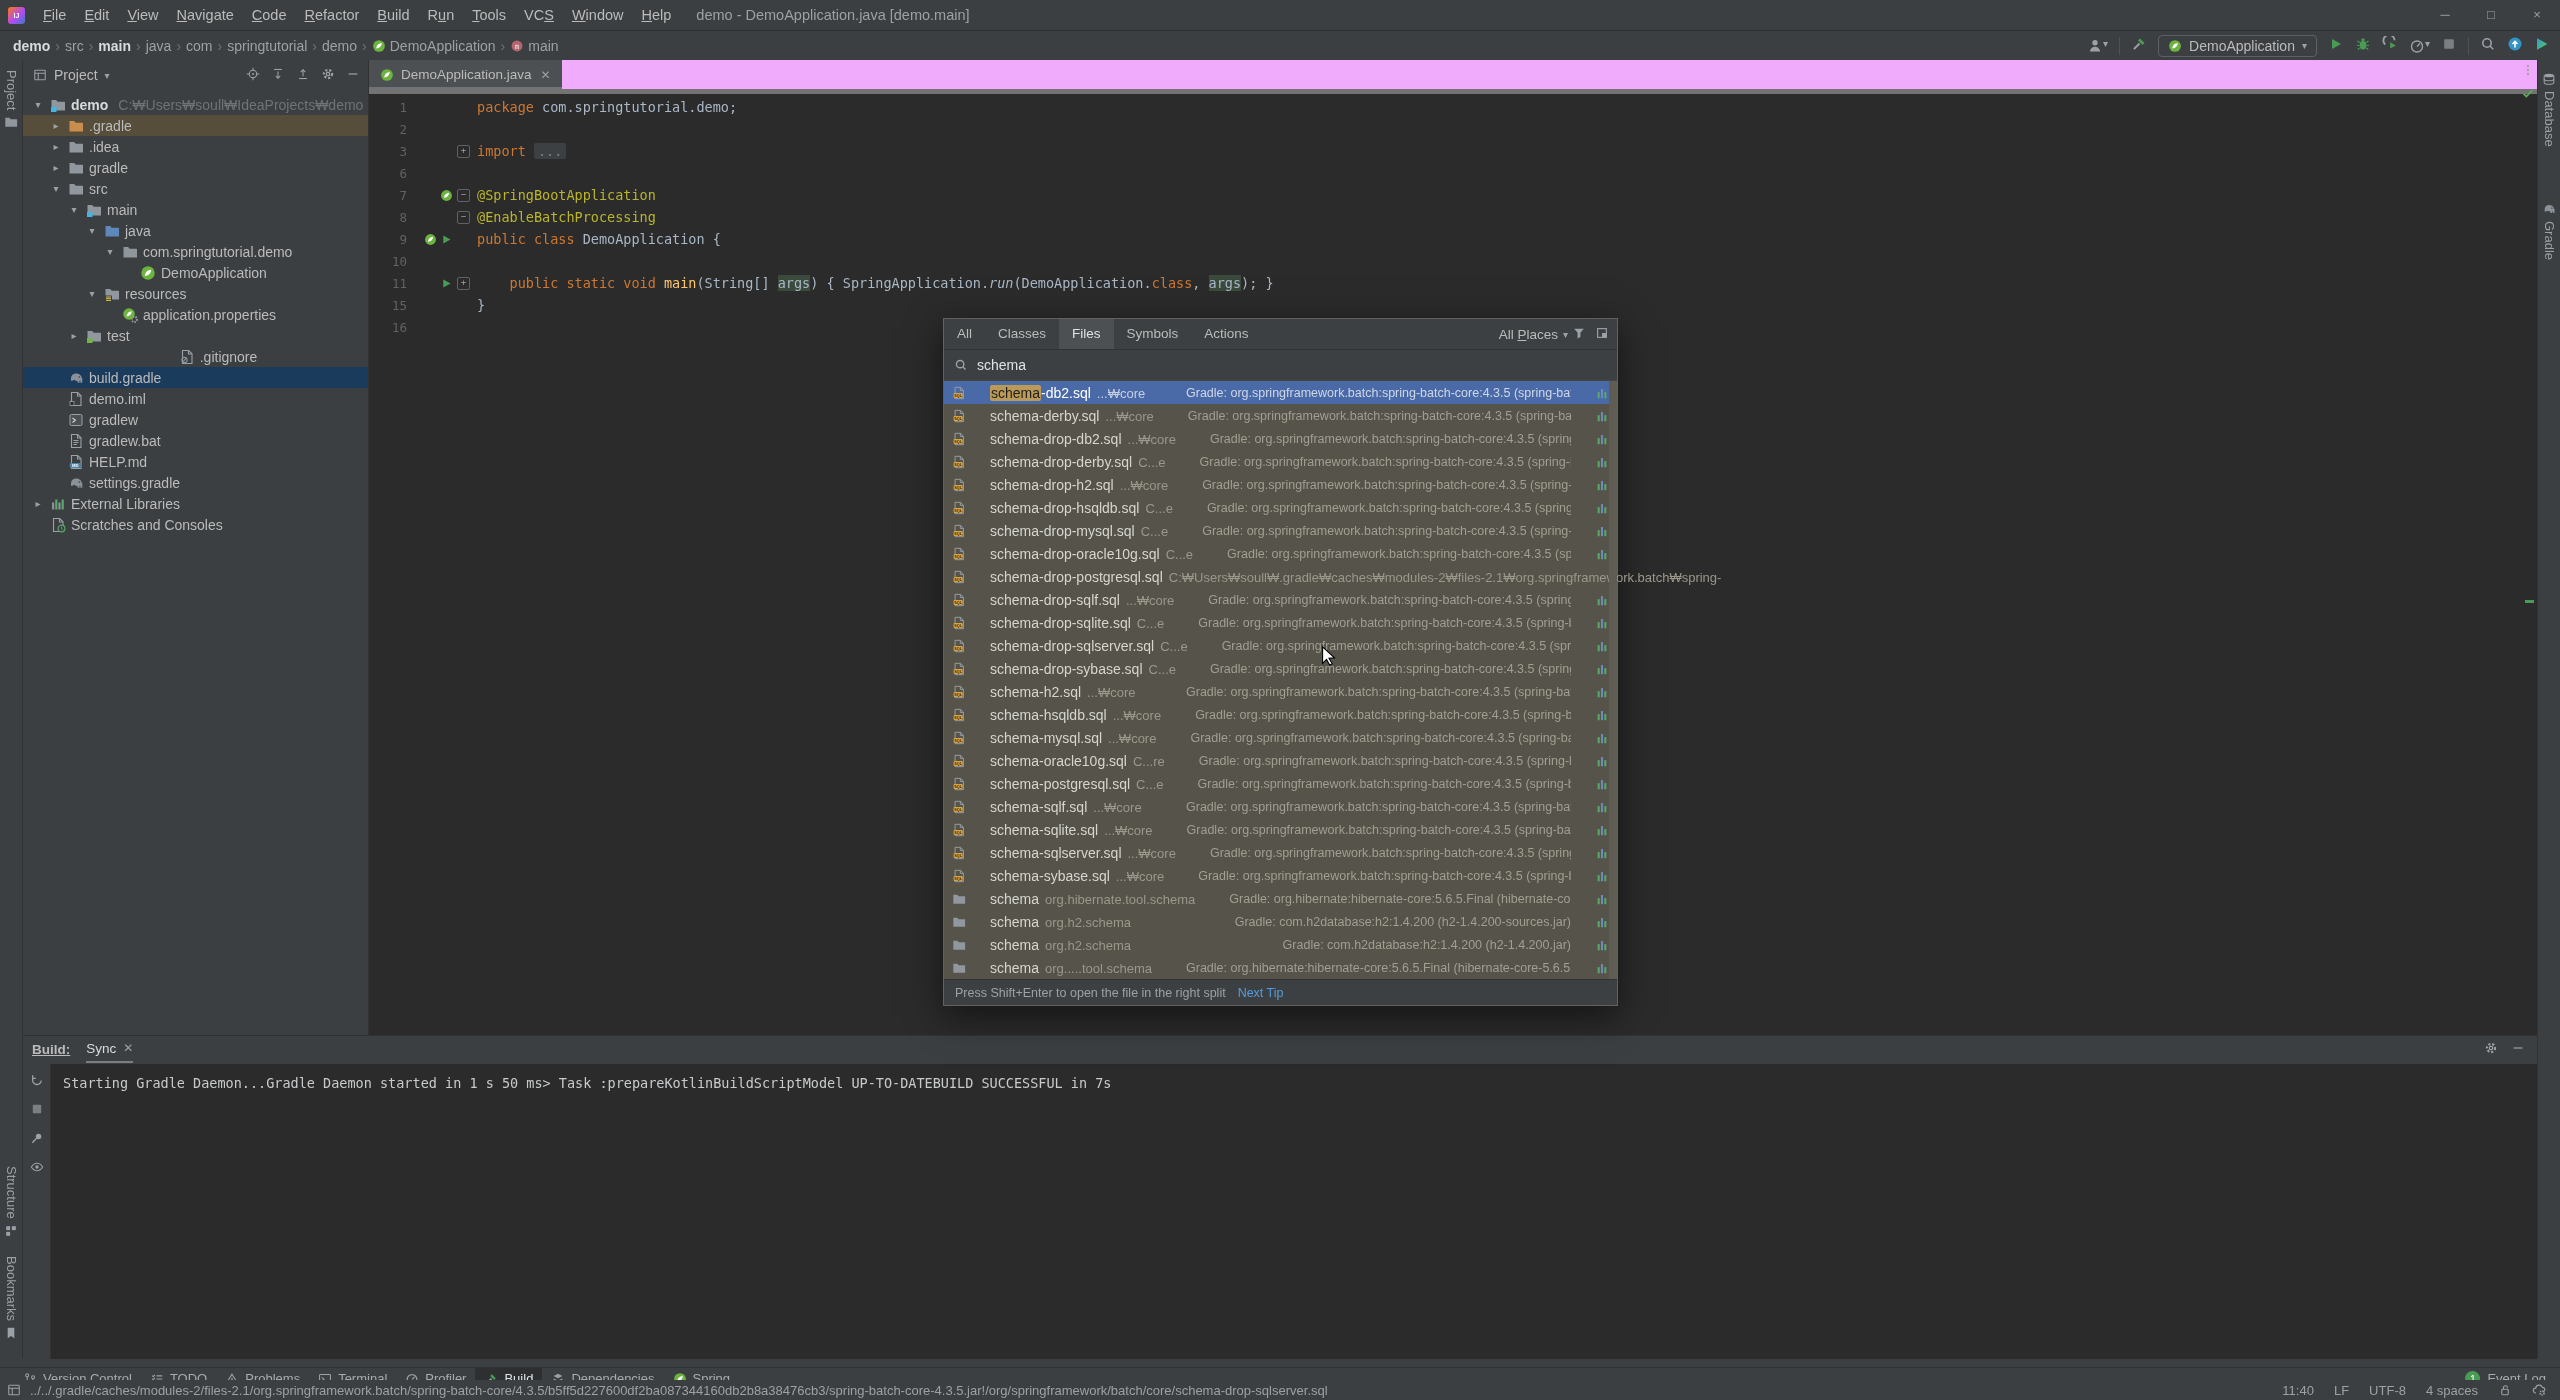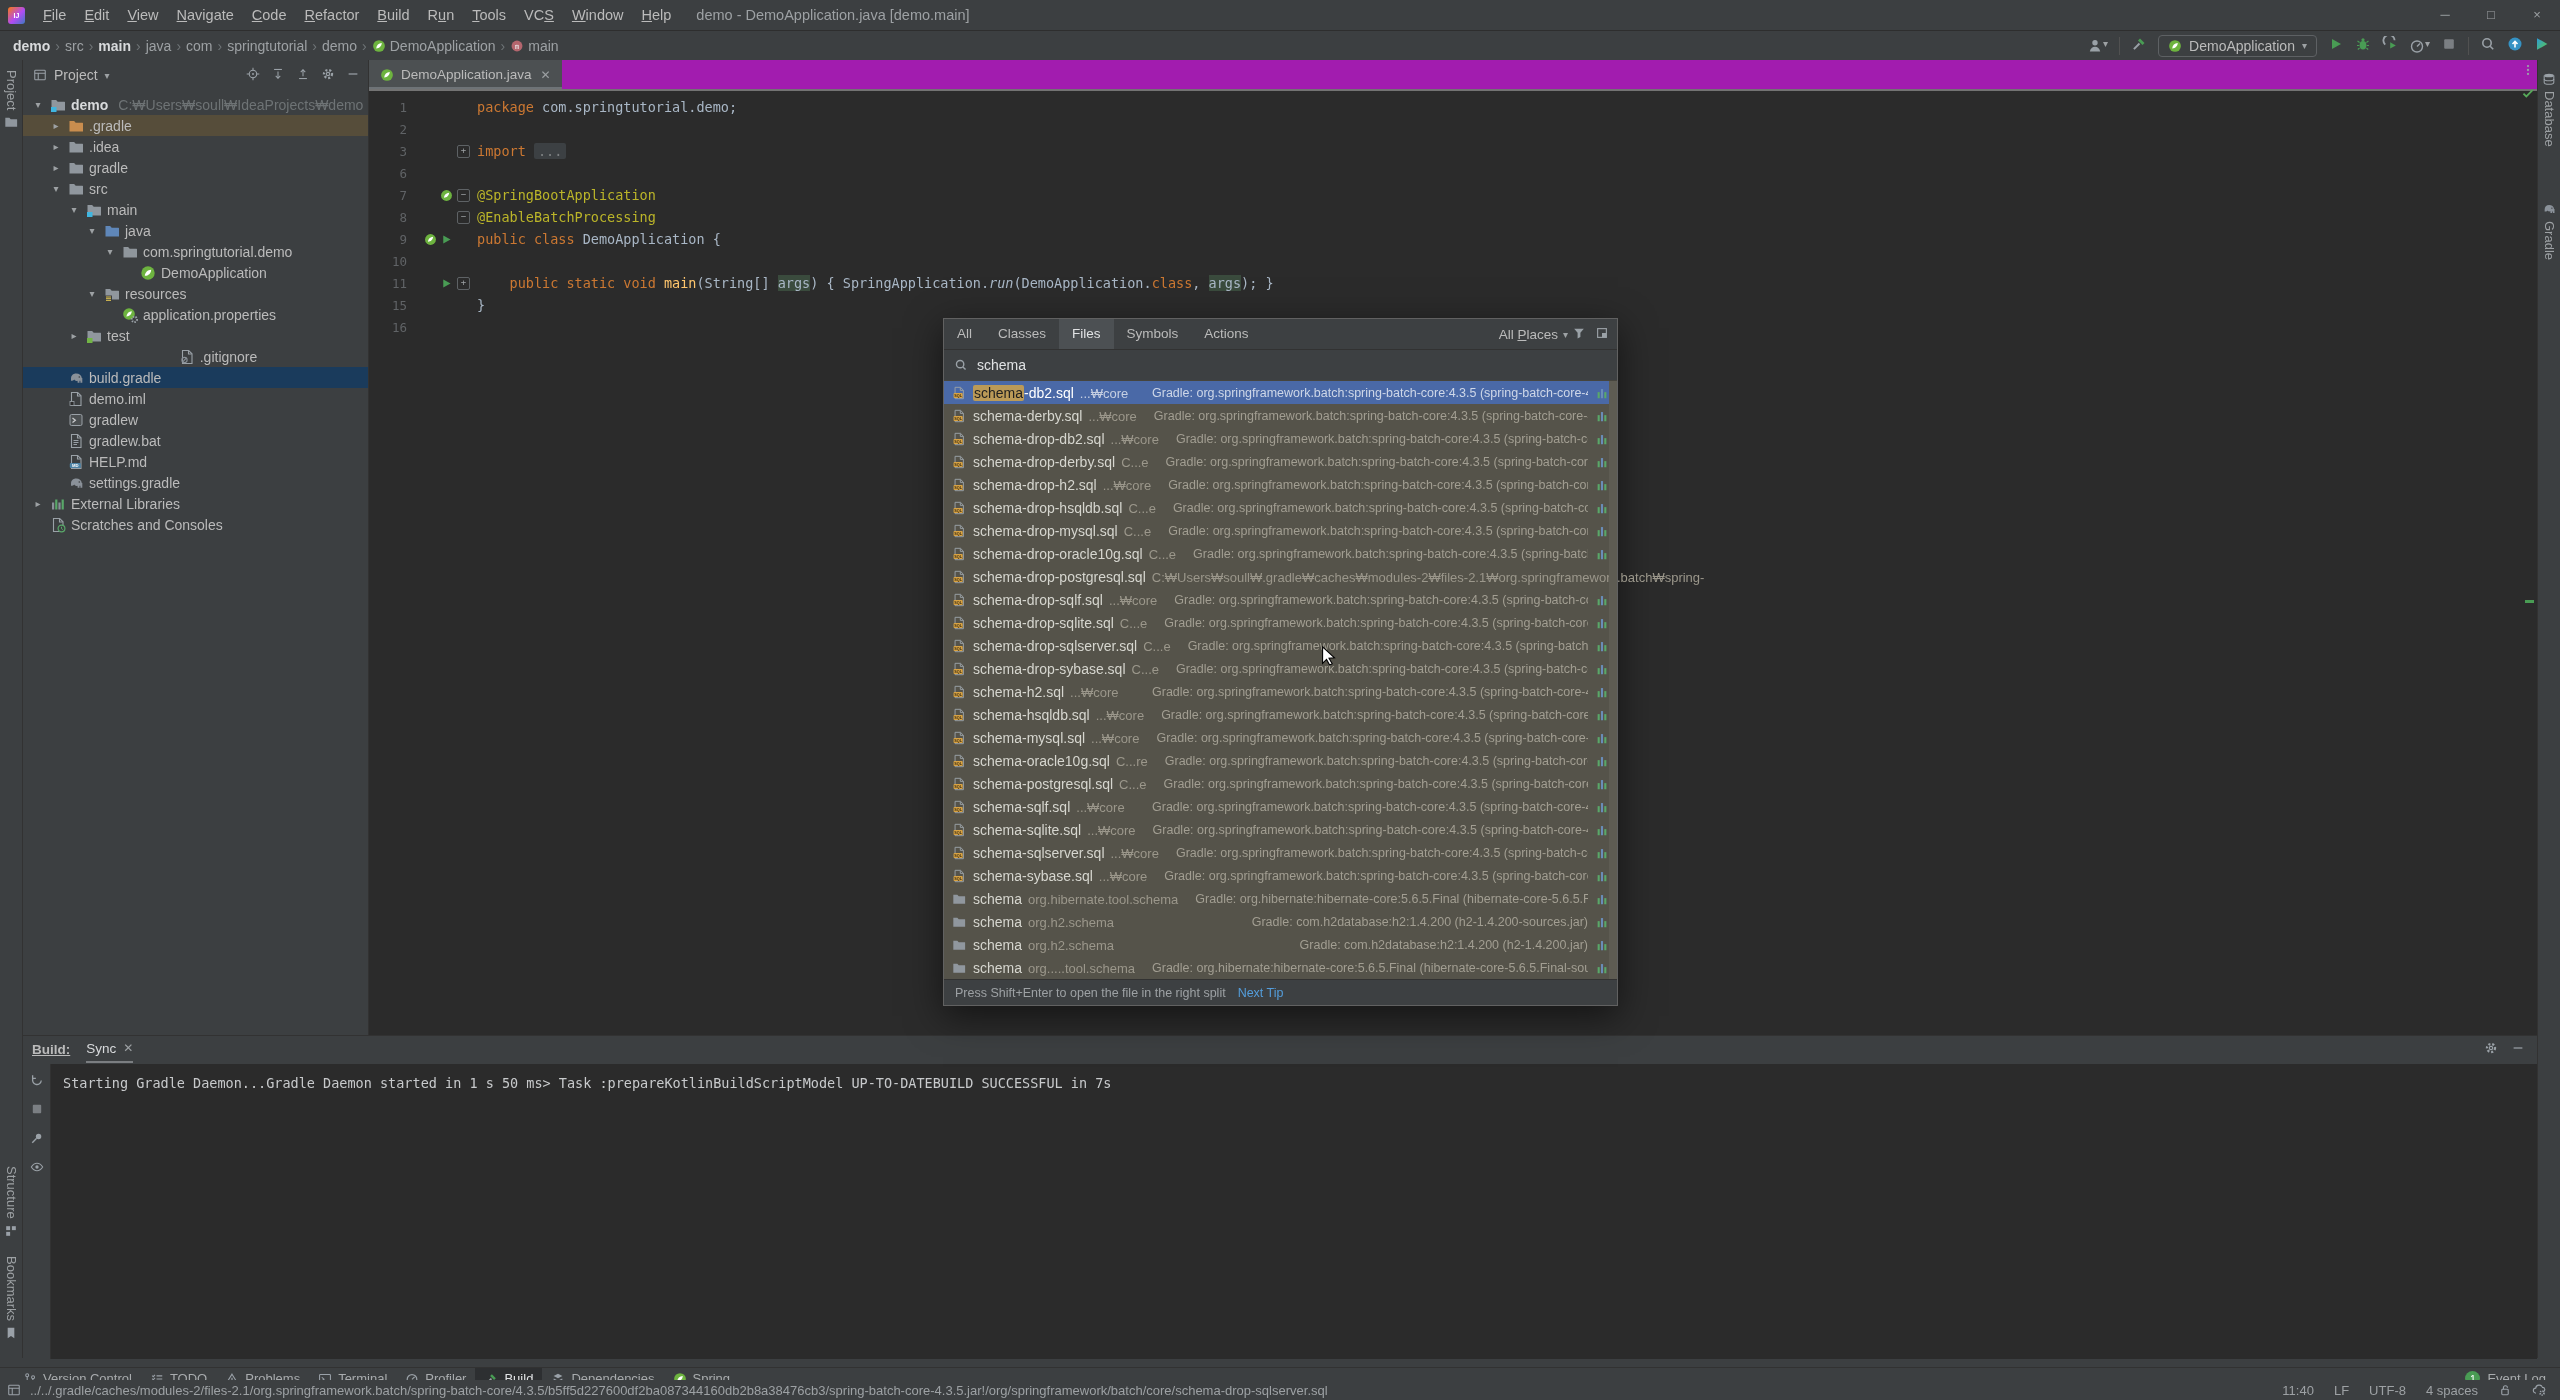--- a/index.html
+++ b/index.html
@@ -54,21 +54,21 @@
   .tree{position:absolute;top:34px;left:0;right:0;bottom:0;}
   .trow{height:21px;display:flex;align-items:center;gap:5px;white-space:nowrap;color:#bbb;}
   .trow .chev{width:14px;color:#9da1a4;font-size:10px;text-align:center;flex:none;}
   .trow.selected{background:#1a3b5c;}
   .trow.hover{background:#564d3a;}
   .tlabel.b{font-weight:bold;color:#d8dadc;}
   .textra{color:#6e7375;margin-left:5px;}
 
   
   .editor{position:absolute;left:369px;top:60px;right:23px;bottom:365px;background:#2b2b2b;}
-  .tabbar{height:29px;background:#a21caf;border-bottom:2px solid #737373;display:flex;text-align:center;}
+  .tabbar{height:29px;background:#f0abfc;border-bottom:5px solid #737373;display:flex;text-align:center;}
   .etab{display:flex;align-items:center;gap:7px;padding:0 11px;background:#4c5052;color:#bbb;
         font-size:13.5px;box-shadow:inset 0 -2px 0 #6e7377;}
   .etab .x{color:#9da1a4;font-size:12px;margin-left:2px;}
   .code{position:absolute;top:36px;left:0;right:18px;bottom:0;
         font-family:"DejaVu Sans Mono",monospace;font-size:13.5px;}
   .cl{height:22px;display:flex;align-items:center;}
   .lnum{width:38px;text-align:right;color:#606366;font-size:12.5px;flex:none;}
   .gut{width:46px;display:flex;gap:3px;justify-content:flex-end;align-items:center;flex:none;padding-right:3px;}
   .fold{width:15px;flex:none;display:flex;align-items:center;justify-content:center;}
   .fbox{width:11px;height:11px;border:1px solid #5e6265;color:#9da1a4;font-size:9px;line-height:9px;
@@ -85,21 +85,21 @@
   .popup{position:absolute;left:943px;top:318px;width:673px;background:#3d4042;
          border:1px solid #616161;box-shadow:0 10px 34px rgba(0,0,0,.55);z-index:10;}
   .sp-header{height:30px;display:flex;align-items:center;font-size:13.5px;color:#bbb;}
   .sp-tab{padding:0 13px;line-height:30px;}
   .sp-tab.active{background:#4c5053;color:#e0e2e4;}
   .sp-scope{margin-left:auto;display:flex;align-items:center;gap:5px;margin-right:4px;}
   .sp-hicons{display:flex;gap:9px;margin-right:8px;align-items:center;}
   .sp-search{height:30px;display:flex;align-items:center;gap:9px;padding:0 10px;
              border-top:1px solid #323232;font-size:14px;color:#e0e2e4;}
   .sp-list{position:relative;background:#55534a;border-top:1px solid #46453e;}
-  .sp-row{height:23px;display:flex;align-items:center;gap:7px;padding:0 8px;font-size:14px;}
+  .sp-row{height:23px;display:flex;align-items:center;gap:24px;padding:0 8px;font-size:14px;}
   .sp-row.sel{background:#4a69a7;}
   .sp-left{display:flex;align-items:baseline;gap:6px;min-width:162px;white-space:nowrap;}
   .sp-name{color:#d6d6cf;}
   .sel .sp-name{color:#ffffff;}
   .match{background:#bb9a57;color:#1f1f1f;border-radius:2px;padding:0 1px;}
   .sp-loc{color:#9b978b;font-size:13px;}
   .sel .sp-loc{color:#c6cfe2;}
   .sp-desc{flex:1;margin-left:10px;font-size:12.5px;color:#a29e92;white-space:nowrap;overflow:hidden;}
   .sp-desc.ralign{text-align:right;}
   .sel .sp-desc{color:#ced7e8;}

